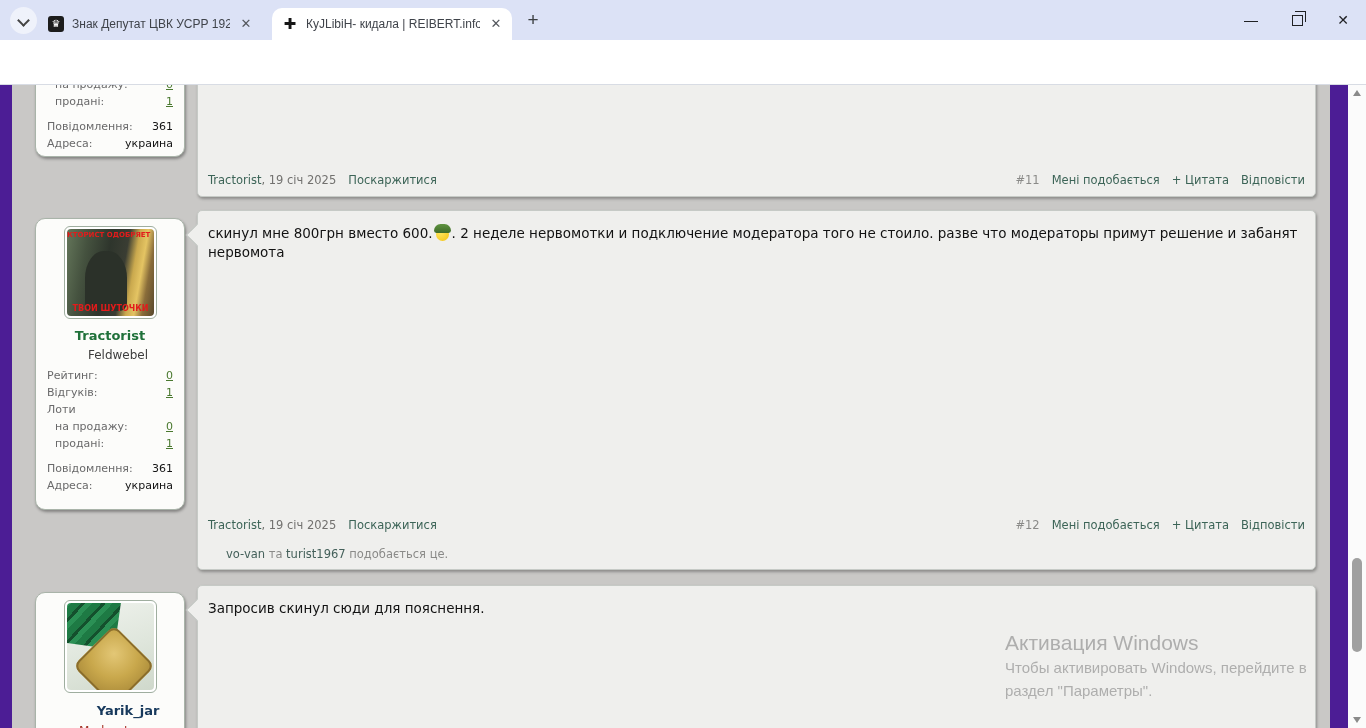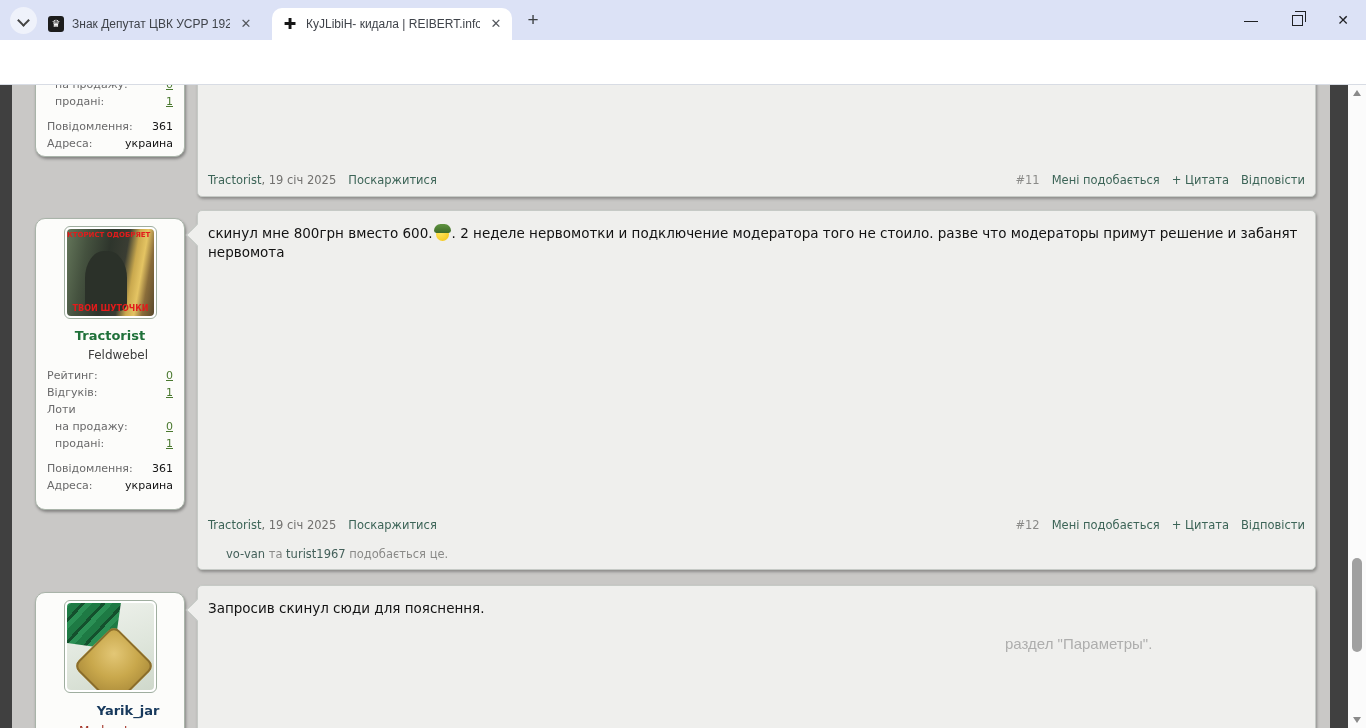--- a/index.html
+++ b/index.html
@@ -40,21 +40,21 @@
   .icon-translate::before { content:"A"; position:absolute; left:0; top:0; width:13px; height:13px; background:#5f6368; border-radius:2px; color:#fff; font-size:9px; line-height:13px; text-align:center; }
   .icon-translate::after { content:""; position:absolute; right:0; bottom:0; width:9px; height:9px; border:1.5px solid #5f6368; border-radius:2px; background:#fff; }
   .icon-star { font-size:18px; color:#5f6368; line-height:18px; }
   .profile-avatar { width:30px; height:30px; border-radius:50%; background:#cfe0fb; position:relative; overflow:hidden; }
   .profile-avatar::before { content:""; position:absolute; left:10px; top:6px; width:10px; height:10px; border-radius:50%; background:#1a73e8; }
   .profile-avatar::after { content:""; position:absolute; left:6px; top:18px; width:18px; height:12px; border-radius:9px 9px 0 0; background:#1a73e8; }
   .icon-dots { font-size:16px; color:#5f6368; font-weight:bold; letter-spacing:0; }
 
   
   .page { position:absolute; left:0; top:85px; width:1366px; height:643px; overflow:hidden;
-    background-color:#404040;
+    background-color:#4c1d95;
     background-image:
       radial-gradient(ellipse 16px 11px at 12% 7%,  #52a57c 97%, transparent),
       radial-gradient(ellipse 26px 13px at 62% 16%, #a8a492 97%, transparent),
       radial-gradient(ellipse 22px 12px at 28% 32%, #9b9887 97%, transparent),
       radial-gradient(ellipse 15px 10px at 78% 44%, #4d9e74 97%, transparent),
       radial-gradient(ellipse 26px 13px at 40% 58%, #a29e8d 97%, transparent),
       radial-gradient(ellipse 18px 11px at 15% 74%, #53585 0%, #5b4c44 97%, transparent),
       radial-gradient(ellipse 20px 12px at 70% 86%, #a8a492 97%, transparent),
       radial-gradient(ellipse 14px 10px at 30% 95%, #4d9e74 97%, transparent);
     background-size:72px 210px; }
@@ -284,20 +284,22 @@
       <div class="uname navy" style="top:110px;margin-left:36px;">Yarik_jar</div>
       <div class="utitle mod" style="top:131px;">Moderator</div>
     </div>
 
     <div class="bubble" style="top:500px; height:260px;">
       <div class="bubble-arrow" style="top:16px;"></div>
       <div class="post-body" style="top:13px;">Запросив скинул сюди для пояснення.</div>
     </div>
 
     <div class="watermark">
+      <div class="wm-title">Активация Windows</div>
+      <div class="wm-line">Чтобы активировать Windows, перейдите в</div>
       <div class="wm-line">раздел "Параметры".</div>
     </div>
 
     <div class="scrollbar">
       <div class="sb-arrow sb-up"></div>
       <div class="sb-thumb"></div>
       <div class="sb-arrow sb-down"></div>
     </div>
   </div>
 

